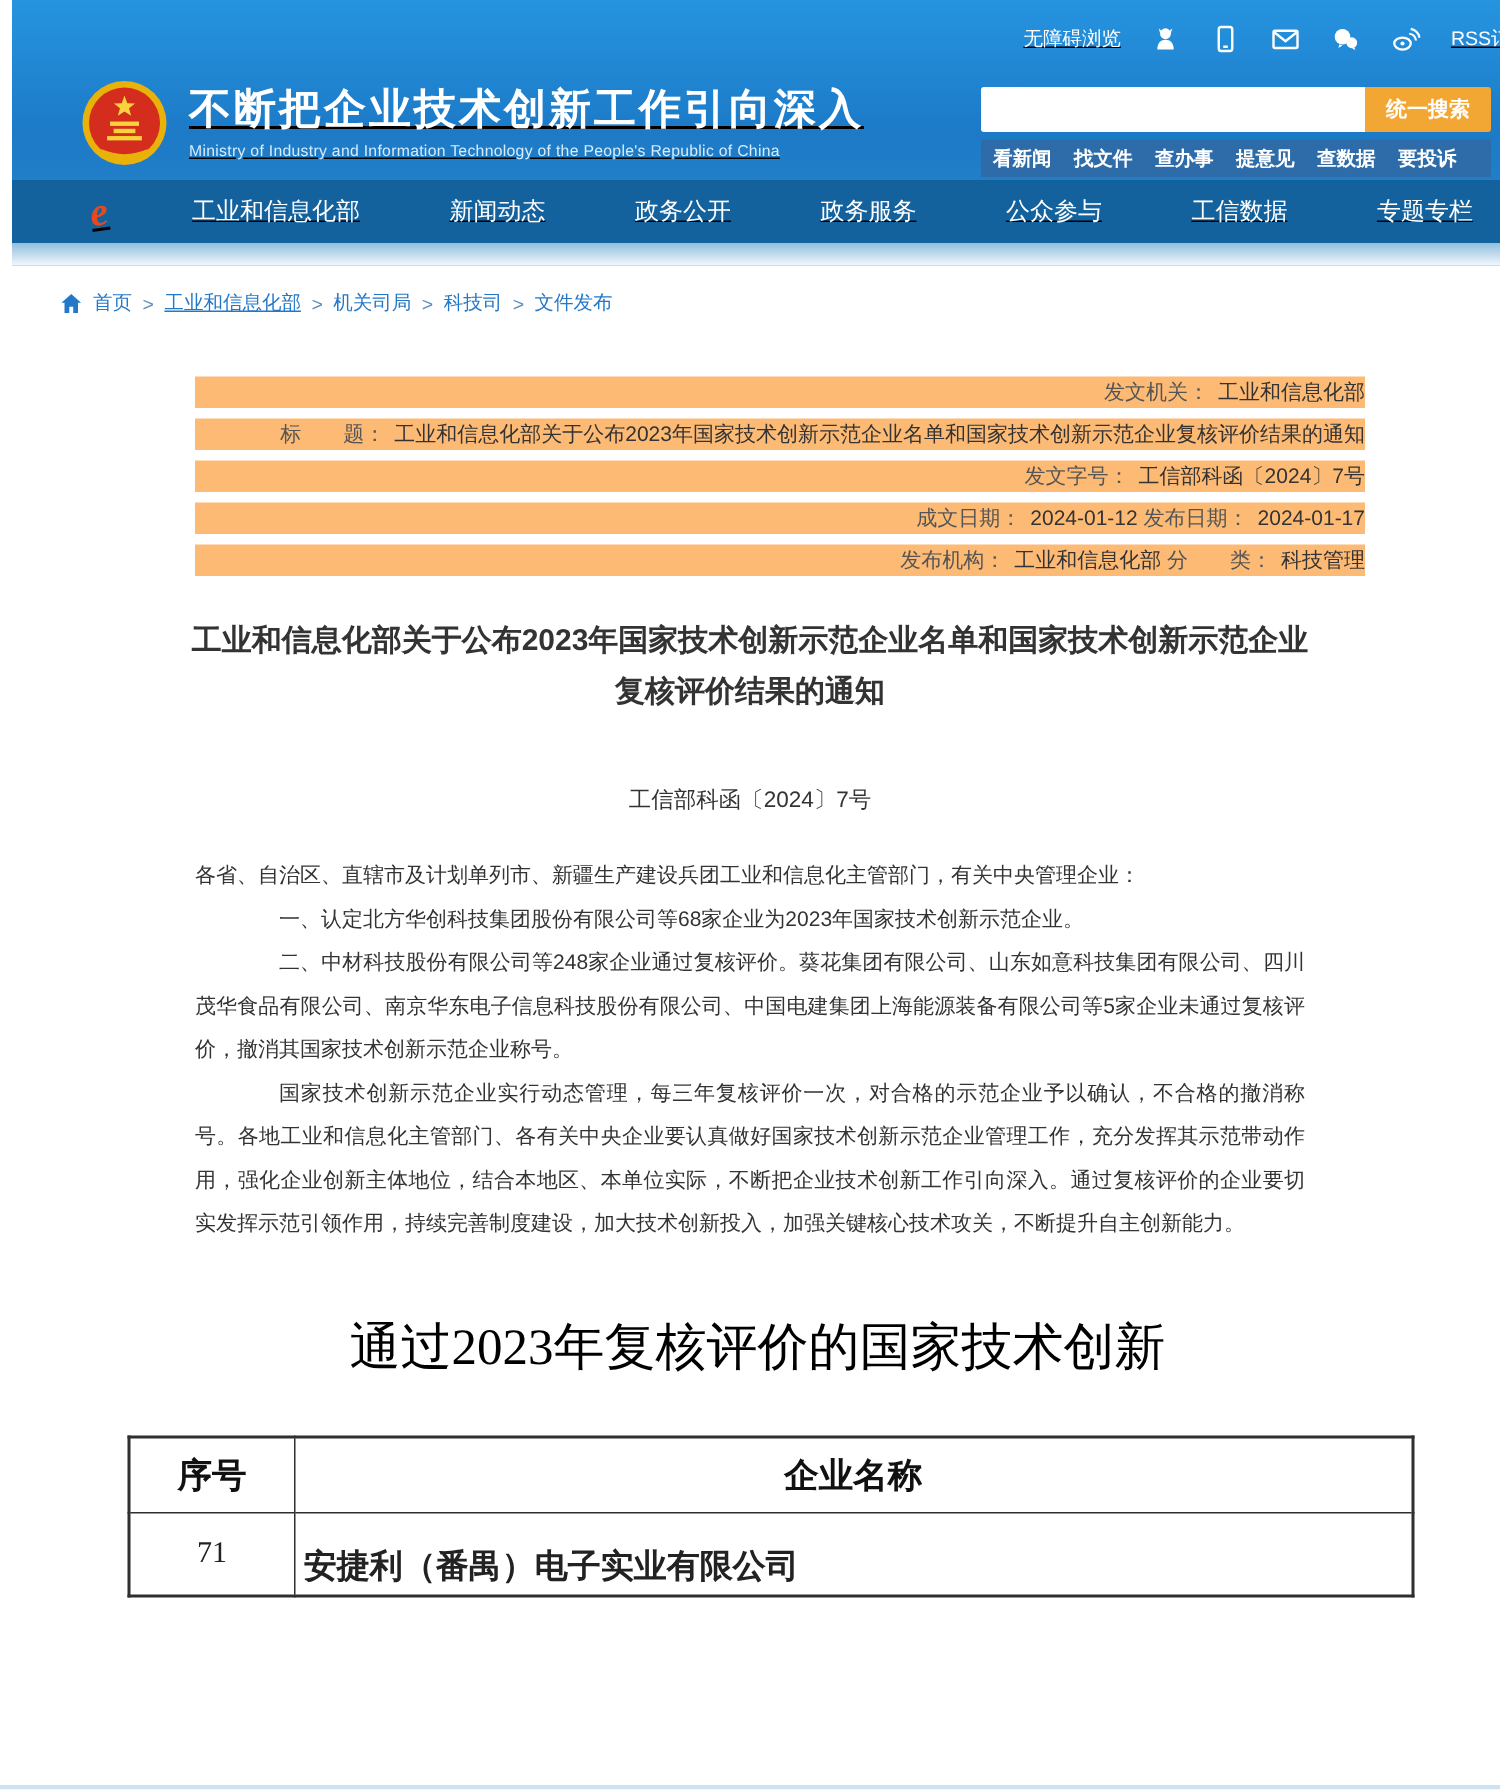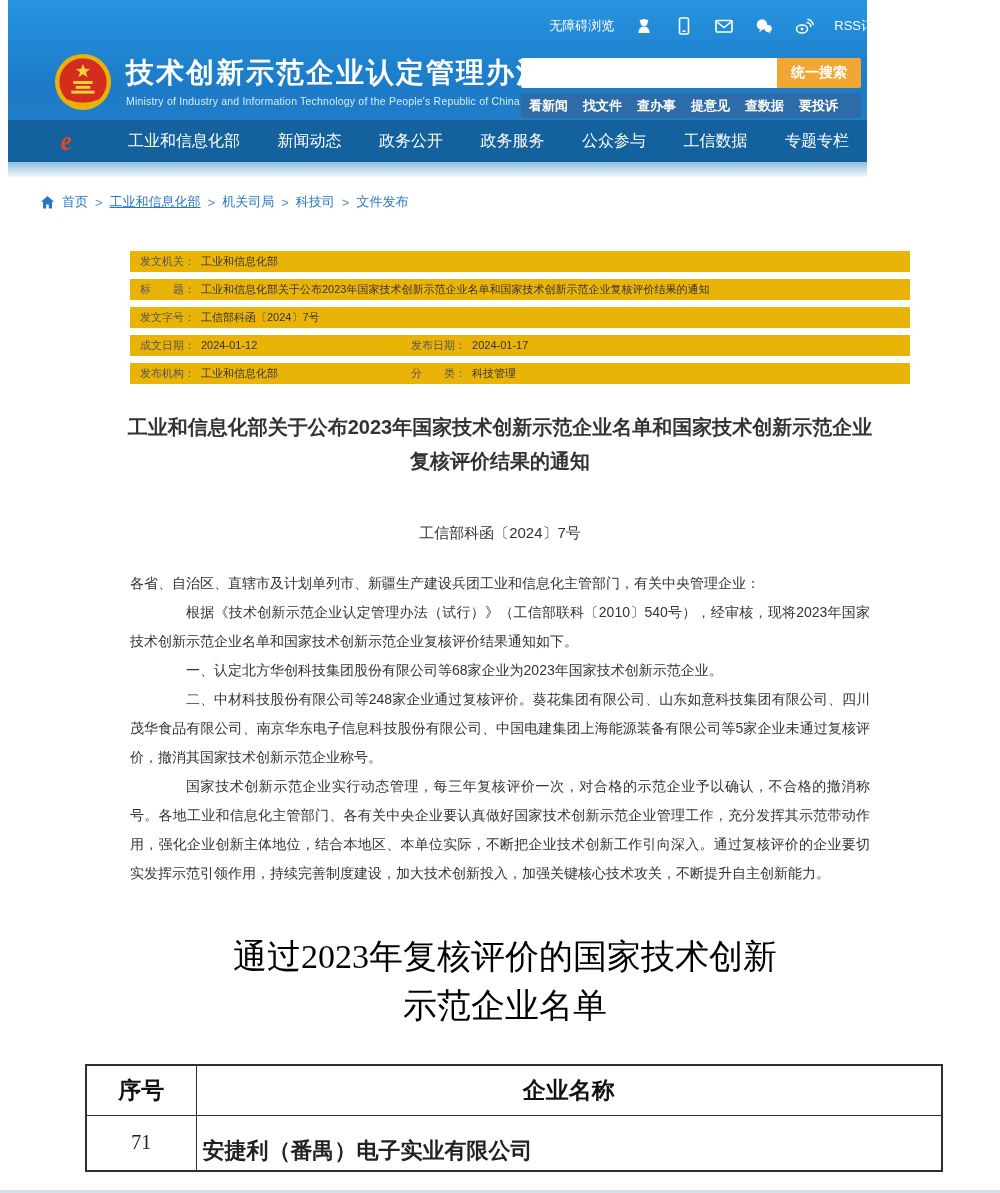--- a/index.html
+++ b/index.html
@@ -1,22 +1,22 @@
 <!DOCTYPE html>
 <html><head>
 <meta charset="utf-8">
 <style>
   * { margin:0; padding:0; box-sizing:border-box; }
   html,body { width:1000px; height:1193px; overflow:hidden; background:#fff;
     font-family:"Liberation Sans","DejaVu Sans",sans-serif; }
   body { position:relative; }
 
   
-  .site-header { margin-left:8px; width:859px;
-    background:linear-gradient(180deg,#2694e0 0%,#1c7ac7 50%,#2a87c9 100%); }
+  .site-header { margin-left:8px; width:992px;
+    background:linear-gradient(180deg,#2694e0 0%,#1c7ac7 50%,#2a87c9 100%);text-decoration:underline; }
   .topbar { height:44px; display:flex; justify-content:flex-end; align-items:center;
     gap:20px; padding:8px 0 0 0; color:#fff; font-size:13px; }
   .topbar .tb-item { display:flex; align-items:center; cursor:pointer; white-space:nowrap; }
   .topbar svg { width:20px; height:20px; }
   .tb-rss { margin-right:-20px; }
 
   .banner { height:76px; display:flex; align-items:center; position:relative; }
   .emblem { width:58px; height:58px; margin-left:46px; flex:0 0 auto; }
   .title-wrap { margin-left:14px; color:#fff; }
   .site-title { font-size:28px; font-weight:700; letter-spacing:2px; line-height:32px; }
@@ -46,22 +46,22 @@
   
   .breadcrumb { display:flex; align-items:center; gap:7px; margin:16px 14px 0 40px;
     font-size:13px; color:#2478c8; }
   .breadcrumb svg { width:15px; height:15px; }
   .crumb { cursor:pointer; }
   .crumb.u { text-decoration:underline; }
   .crumb-sep { color:#5a8fc0; }
 
   
   .doc-meta { margin:40px 0 0 130px; width:780px; }
-  .meta-row { background:#eab308; height:21px; line-height:21px; font-size:11px;
-    color:#555; padding-left:10px; margin-bottom:7px; white-space:nowrap; overflow:hidden; }
+  .meta-row { background:#fdba74; height:21px; line-height:21px; font-size:14px;
+    color:#555; padding-left:10px; margin-bottom:7px; white-space:nowrap; overflow:hidden;text-align:right; }
   .meta-label { color:#555; }
   .meta-value { color:#333; margin-left:6px; }
   .meta-col2 { display:inline-block; width:268px; }
 
   
   .doc-title { margin:26px 120px 0; text-align:center; font-size:20px; font-weight:700;
     color:#333; line-height:34px; }
   .doc-number { margin-top:46px; text-align:center; font-size:15px; color:#333; }
   .doc-body { margin:26px 130px 0; font-size:14px; line-height:29px; color:#333;
     text-align:justify; }
@@ -134,21 +134,21 @@
     <svg class="emblem" viewBox="0 0 60 60">
       <circle cx="30" cy="30" r="29" fill="#e8b20a"></circle>
       <circle cx="30" cy="30" r="24.5" fill="#d42d1d"></circle>
       <polygon fill="#f8d33c" points="30,11 31.9,16.3 37.3,16.5 33.1,19.9 34.6,25 30,22 25.4,25 26.9,19.9 22.7,16.5 28.1,16.3"></polygon>
       <rect x="20" y="29" width="20" height="3" fill="#f8d33c"></rect>
       <rect x="22.5" y="34" width="15" height="3" fill="#f8d33c"></rect>
       <rect x="18" y="39" width="24" height="3" fill="#f8d33c"></rect>
       <path d="M14 48 Q30 55 46 48 L44 52 Q30 58 16 52 Z" fill="#e8b20a"></path>
     </svg>
     <div class="title-wrap">
-      <div class="site-title">技术创新示范企业认定管理办法</div>
+      <div class="site-title">不断把企业技术创新工作引向深入</div>
       <div class="site-subtitle">Ministry of Industry and Information Technology of the People's Republic of China</div>
     </div>
     <div class="search-col">
       <div class="search-row">
         <input class="search-input" placeholder="" style="">
         <button class="search-btn">统一搜索</button>
       </div>
       <div class="quick-links">
         <a>看新闻</a>
         <a>找文件</a>
@@ -210,29 +210,27 @@
       <span><span class="meta-label">分　　类：</span><span class="meta-value">科技管理</span></span>
     </div>
   </section>
 
   <h1 class="doc-title">工业和信息化部关于公布2023年国家技术创新示范企业名单和国家技术创新示范企业复核评价结果的通知</h1>
 
   <div class="doc-number">工信部科函〔2024〕7号</div>
 
   <div class="doc-body">
     <p>各省、自治区、直辖市及计划单列市、新疆生产建设兵团工业和信息化主管部门，有关中央管理企业：</p>
-    <p class="indent">根据《技术创新示范企业认定管理办法（试行）》（工信部联科〔2010〕540号），经审核，现将2023年国家技术创新示范企业名单和国家技术创新示范企业复核评价结果通知如下。</p>
     <p class="indent">一、认定北方华创科技集团股份有限公司等68家企业为2023年国家技术创新示范企业。</p>
     <p class="indent">二、中材科技股份有限公司等248家企业通过复核评价。葵花集团有限公司、山东如意科技集团有限公司、四川茂华食品有限公司、南京华东电子信息科技股份有限公司、中国电建集团上海能源装备有限公司等5家企业未通过复核评价，撤消其国家技术创新示范企业称号。</p>
     <p class="indent">国家技术创新示范企业实行动态管理，每三年复核评价一次，对合格的示范企业予以确认，不合格的撤消称号。各地工业和信息化主管部门、各有关中央企业要认真做好国家技术创新示范企业管理工作，充分发挥其示范带动作用，强化企业创新主体地位，结合本地区、本单位实际，不断把企业技术创新工作引向深入。通过复核评价的企业要切实发挥示范引领作用，持续完善制度建设，加大技术创新投入，加强关键核心技术攻关，不断提升自主创新能力。</p>
   </div>
 
   <h2 class="list-title">
     <div>通过2023年复核评价的国家技术创新</div>
-    <div>示范企业名单</div>
   </h2>
 
   <table class="company-table">
     <thead>
       <tr>
         <th class="col-no">序号</th>
         <th>企业名称</th>
       </tr>
     </thead>
     <tbody>

